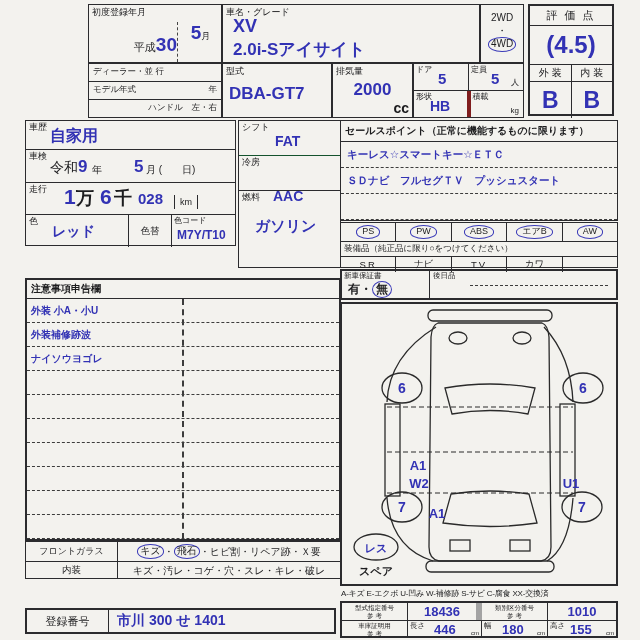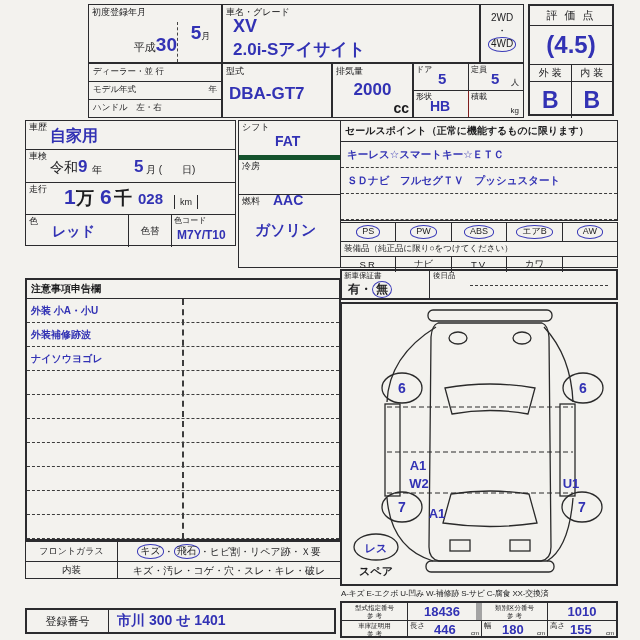--- a/index.html
+++ b/index.html
@@ -62,21 +62,21 @@
       <div class="c val" style="flex:1;font-size:23px;">B</div>
     </div>
   </div>
 
   <div class="box" style="left:88px;top:63px;width:134px;height:55px;">
     <div style="font-size:8.5px;padding:2px 4px;border-bottom:1px solid #2b2b2e;height:13px;box-sizing:content-box;">ディーラー・並 行</div>
     <div style="font-size:8.5px;padding:2px 4px;border-bottom:1px solid #2b2b2e;height:13px;display:flex;justify-content:space-between;">
       <span>モデル年式</span>
       <span>年</span>
     </div>
-    <div style="font-size:8.5px;padding:2px 4px;">ハンドル　左・右</div>
+    <div style="font-size:8.5px;padding:2px 4px;text-align:right;">ハンドル　左・右</div>
   </div>
 
   <div class="box" style="left:222px;top:63px;width:110px;height:55px;">
     <div class="lbl" style="position:absolute;left:3px;top:2px;">型式</div>
     <div class="val" style="position:absolute;left:6px;top:20px;font-size:17px;">DBA-GT7</div>
   </div>
 
   <div class="box" style="left:332px;top:63px;width:81px;height:55px;">
     <div class="lbl" style="position:absolute;left:3px;top:2px;">排気量</div>
     <div class="val" style="position:absolute;left:0;right:0;top:16px;text-align:center;font-size:17px;">2000</div>
@@ -89,21 +89,21 @@
         <span class="lbl" style="position:absolute;left:2px;top:1px;font-size:8px;">ドア</span>
         <span class="val" style="position:absolute;left:24px;top:6px;font-size:15px;">5</span>
       </div>
       <div class="cell" style="flex:1;position:relative;">
         <span class="lbl" style="position:absolute;left:2px;top:1px;font-size:8px;">定員</span>
         <span class="val" style="position:absolute;left:22px;top:6px;font-size:15px;">5</span>
         <span style="position:absolute;right:4px;bottom:2px;font-size:8px;">人</span>
       </div>
     </div>
     <div style="display:flex;height:26px;">
-      <div class="cell" style="flex:1;border-right:1px solid #7f1d1d;position:relative;text-decoration:underline;">
+      <div class="cell" style="flex:1;border-right:4px solid #7f1d1d;position:relative;text-decoration:underline;">
         <span class="lbl" style="position:absolute;left:2px;top:1px;font-size:8px;">形状</span>
         <span class="val" style="position:absolute;left:16px;top:7px;font-size:14px;">HB</span>
       </div>
       <div class="cell" style="flex:1;position:relative;">
         <span class="lbl" style="position:absolute;left:2px;top:1px;font-size:8px;">積載</span>
         <span style="position:absolute;right:4px;bottom:2px;font-size:8px;">kg</span>
       </div>
     </div>
   </div>
 
@@ -141,21 +141,21 @@
       <div class="cell c" style="width:43px;border-right:1px solid #2b2b2e;font-size:9.5px;">色替</div>
       <div class="cell" style="flex:1;position:relative;">
         <span class="lbl" style="position:absolute;left:2px;top:1px;font-size:8px;">色コード</span>
         <span class="val" style="position:absolute;left:5px;top:13px;font-size:12px;">M7Y/T10</span>
       </div>
     </div>
   </div>
 
 
   <div class="box" style="left:238px;top:120px;width:103px;height:148px;">
-    <div style="position:relative;height:34px;border-bottom:5px solid #14532d;">
+    <div style="position:relative;height:34px;border-bottom:1px solid #14532d;">
       <span class="lbl" style="position:absolute;left:3px;top:1px;">シフト</span>
       <span class="val" style="position:absolute;left:36px;top:12px;font-size:14px;">FAT</span>
     </div>
     <div style="position:relative;height:34px;border-bottom:1px solid #2b2b2e;">
       <span class="lbl" style="position:absolute;left:3px;top:1px;">冷房</span>
       <span class="val" style="position:absolute;left:34px;top:12px;font-size:14px;margin-top:20px;">AAC</span>
     </div>
     <div style="position:relative;height:76px;">
       <span class="lbl" style="position:absolute;left:3px;top:1px;">燃料</span>
       <span class="val" style="position:absolute;left:16px;top:26px;font-size:15px;">ガソリン</span>

